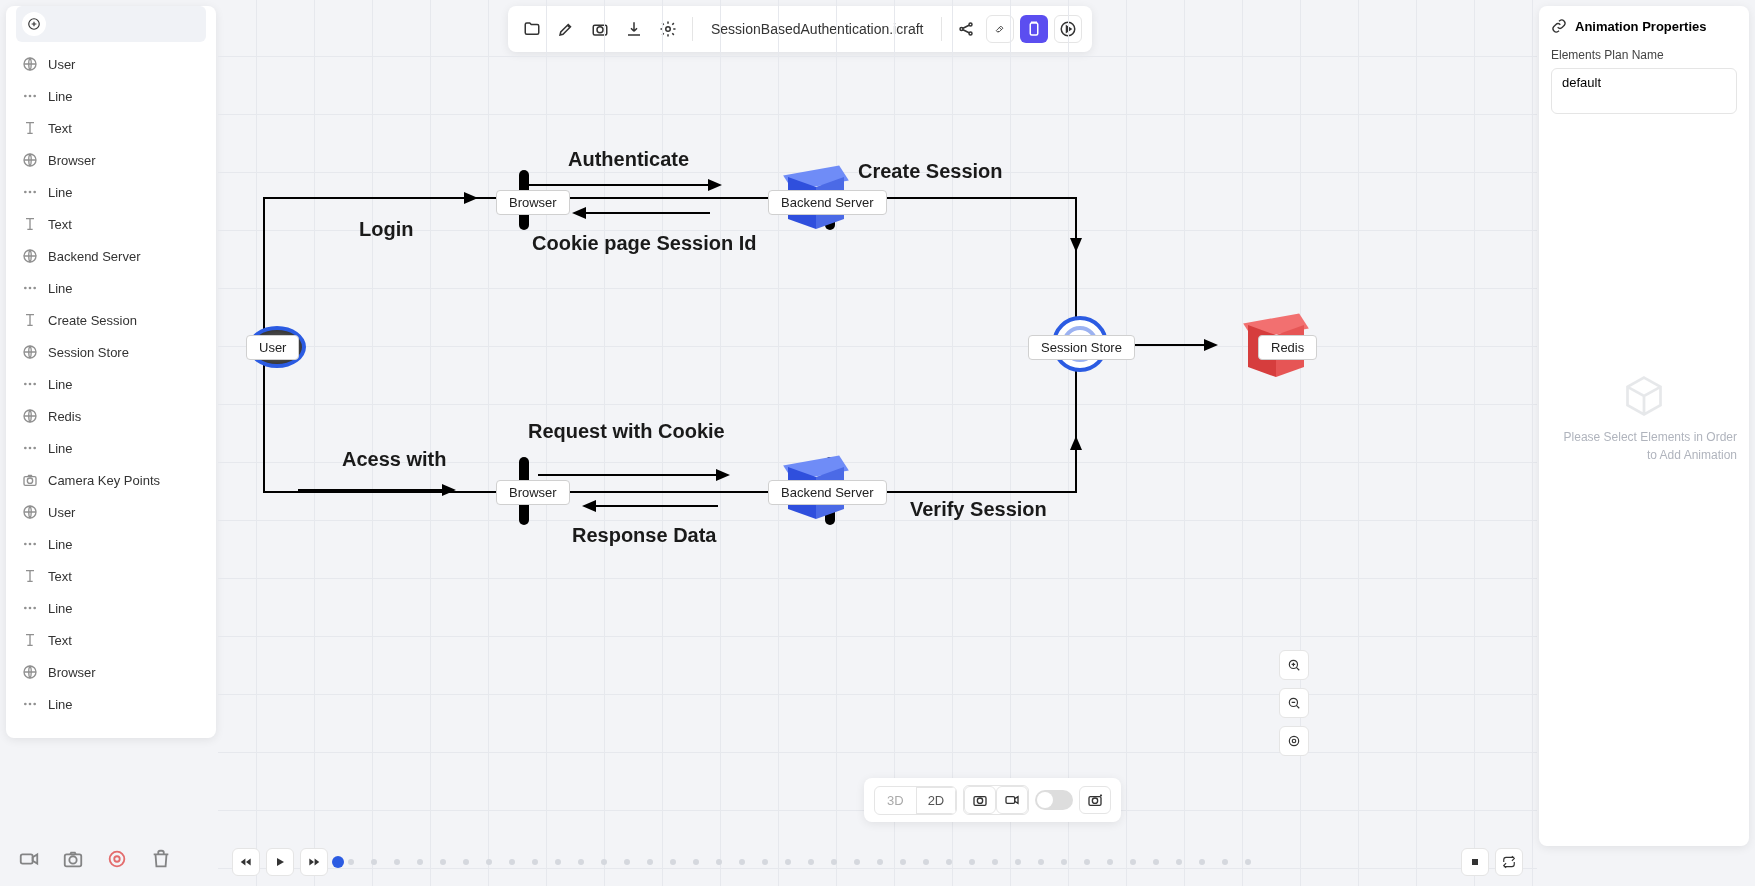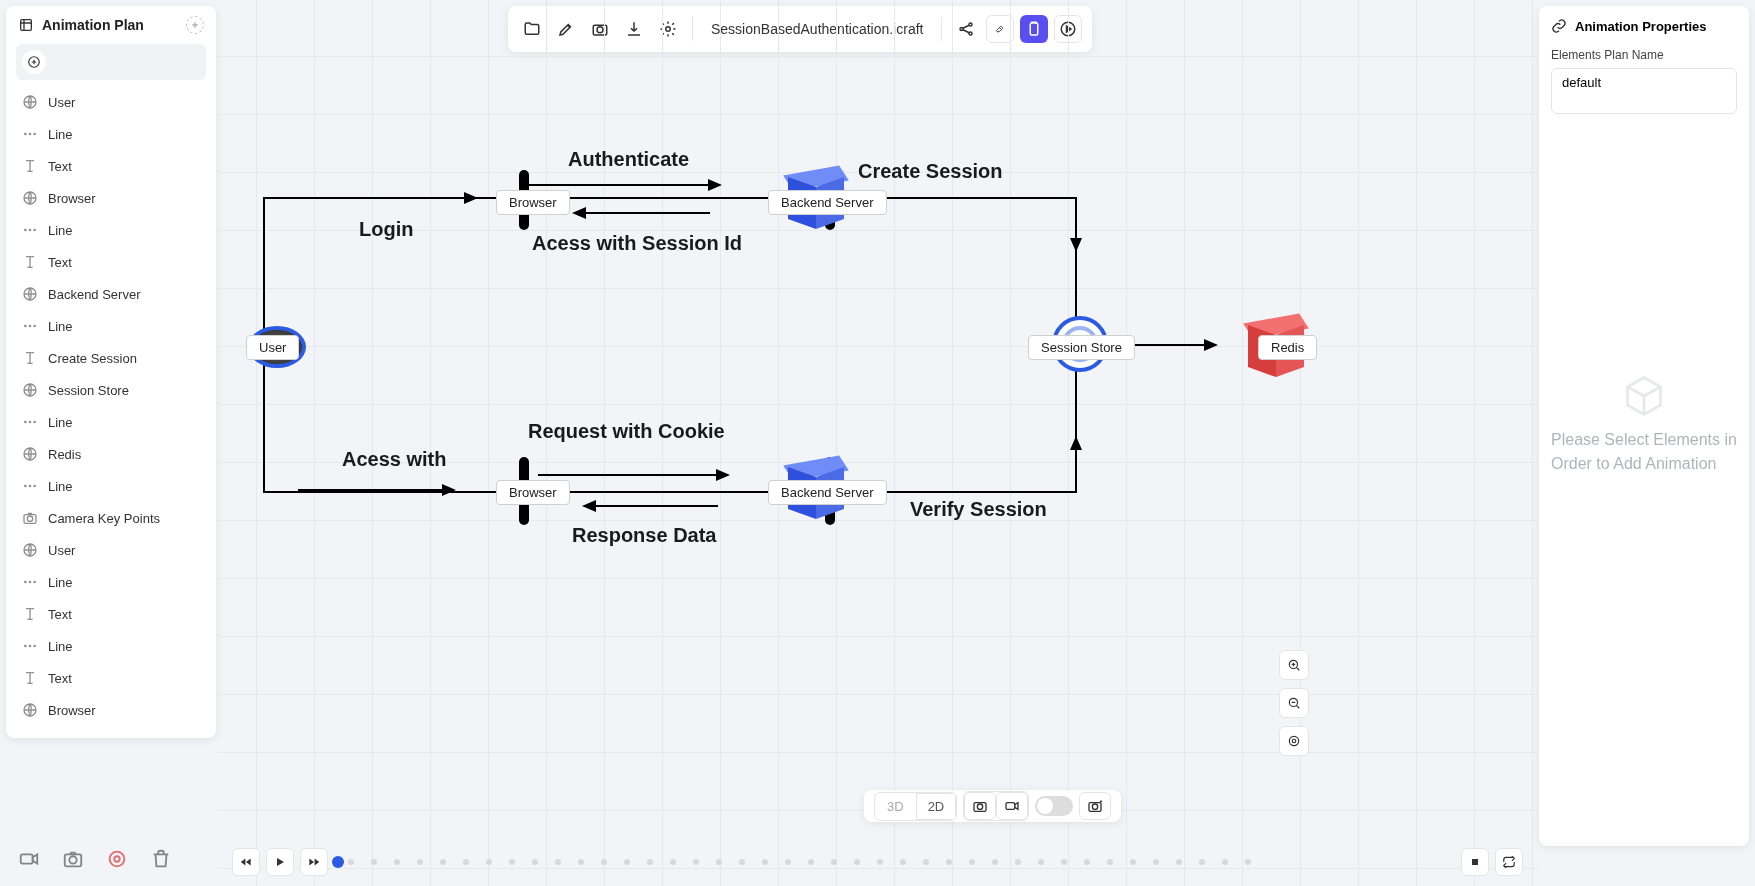--- a/index.html
+++ b/index.html
@@ -220,21 +220,21 @@
     position:absolute; inset:6px;
     border-radius:50%;
     border:4px solid #9cb2f1;
   }
 
   
   .bottom-toolbar-center {
     position: absolute;
     left: 646px;
     bottom: 64px;
-    height: 32px;
+    height: 44px;
     background: #fff;
     border-radius: 8px;
     display: flex;
     align-items: center;
     gap: 6px;
     padding: 0 10px;
     box-shadow: 0 2px 10px rgba(0,0,0,0.08);
   }
   .seg {
     display: flex;
@@ -372,46 +372,32 @@
     display: flex;
     flex-direction: column;
     align-items: center;
     gap: 10px;
   }
   .placeholder-cube {
     width: 44px; height: 44px;
     opacity: 0.3;
   }
   .placeholder-text {
-    font-size: 16px;
+    font-size: 12px;
     color: #b0b4bd;
-    text-align: left;
+    text-align: right;
     line-height: 1.5;
   }
 
   svg { display: block; }
 </style>
 </head>
 <body>
 
 <div class="left-panel">
-  <div class="left-header">
-    <span class="header-icon">
-      <svg viewBox="0 0 24 24" fill="none" stroke="#333" stroke-width="2">
-          <rect x="4" y="4" width="16" height="16" rx="2"></rect>
-          <path d="M4 9h16M9 4v16"></path>
-        </svg>
-    </span>
-    <span>Animation Plan</span>
-    <span class="left-add">
-      <svg viewBox="0 0 24 24" width="10" height="10" stroke="#888" stroke-width="2">
-          <path d="M12 5v14M5 12h14"></path>
-        </svg>
-    </span>
-  </div>
   <div class="left-toolbar">
     <div class="add-circle">
       <svg viewBox="0 0 24 24" width="14" height="14" stroke="#333" stroke-width="2" fill="none">
           <circle cx="12" cy="12" r="9"></circle>
           <path d="M12 8v8M8 12h8"></path>
         </svg>
     </div>
   </div>
   <div class="left-list" id="left-list">
       <div class="list-item">
@@ -763,21 +749,21 @@
   <div class="cube3d red" style="left:1030px;top:316px">
     <div class="top"></div>
       <div class="left"></div>
       <div class="right"></div>
   </div>
   <div class="node-label" style="left:1040px;top:335px">Redis</div>
 
   <div class="edge-text big" style="left:350px;top:148px">Authenticate</div>
   <div class="edge-text big" style="left:640px;top:160px">Create Session</div>
   <div class="edge-text big" style="left:141px;top:218px">Login</div>
-  <div class="edge-text big" style="left:314px;top:232px">Acess with Session Id</div>
+  <div class="edge-text big" style="left:314px;top:232px">Cookie page Session Id</div>
   <div class="edge-text big" style="left:310px;top:420px">Request with Cookie</div>
   <div class="edge-text big" style="left:124px;top:448px">Acess with</div>
   <div class="edge-text big" style="left:692px;top:498px">Verify Session</div>
   <div class="edge-text big" style="left:354px;top:524px">Response Data</div>
 
   <div class="zoom-controls">
     <div class="zoom-btn">
         <svg viewBox="0 0 24 24" width="14" height="14" stroke="#333" stroke-width="2" fill="none">
           <circle cx="11" cy="11" r="7"></circle>
           <path d="M21 21l-5-5M11 8v6M8 11h6"></path>

